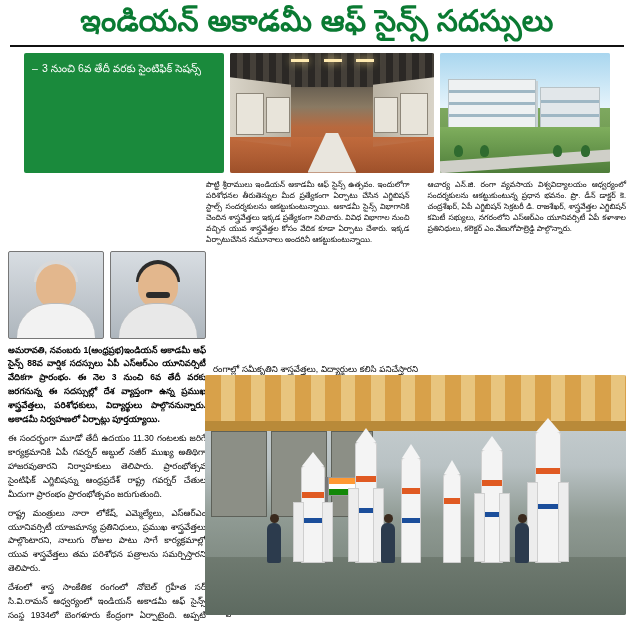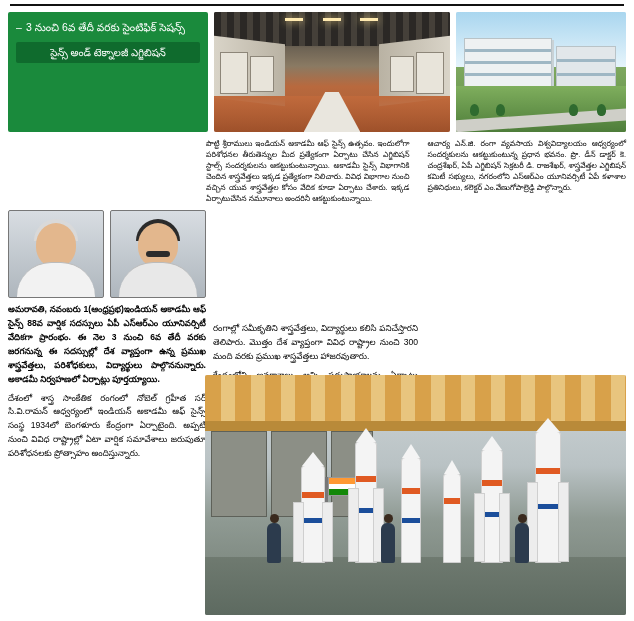--- a/index.html
+++ b/index.html
@@ -11,21 +11,21 @@
     text-align:center;font-size:20px;font-weight:bold;color:#111;
     padding-top:6px;letter-spacing:.5px;
   }
   .headline{
     text-align:center;font-size:30px;font-weight:bold;color:#0a7a32;
     padding:4px 6px 2px 6px;line-height:1.15;letter-spacing:.2px;
   }
   .rule{height:2px;background:#111;margin:4px 10px 6px 10px;}
 
   
-  .top-band{display:flex;gap:6px;padding:0 8px;}
+  .top-band{display:flex;gap:6px;padding:0 24px;}
   .green-box{
     width:200px;background:#1a8a3c;color:#fff;border-radius:2px;
     padding:8px 8px 6px 8px;box-sizing:border-box;
   }
   .green-box ul{margin:0;padding:0;list-style:none;}
   .green-box li{
     font-size:10.5px;line-height:1.45;margin-bottom:7px;position:relative;padding-left:10px;
   }
   .green-box li:before{content:"–";position:absolute;left:0;top:0;}
   .green-tag{
@@ -109,29 +109,29 @@
   .person{position:absolute;bottom:52px;width:14px;height:40px;background:#2c3b4d;border-radius:6px 6px 2px 2px;}
   .person .h{position:absolute;left:50%;top:-9px;width:9px;height:9px;margin-left:-4.5px;border-radius:50%;background:#3a2a1e;}
 
   .cap{font-size:7.6px;line-height:1.45;color:#000;text-align:justify;margin-top:3px;}
 </style>
 </head>
 <body>
 
 <div class="page">
 
+  <div class="headline">ఇండియన్ అకాడమీ ఆఫ్ సైన్స్ సదస్సులు</div>
   <div class="rule"></div>
 
   <div class="top-band">
 
     <div class="green-box">
       <ul>
         <li>3 నుంచి 6వ తేదీ వరకు సైంటిఫిక్ సెషన్స్</li>
       </ul>
-      <div class="green-tag">సైన్స్ అండ్ టెక్నాలజీ ఎగ్జిబిషన్</div>
     </div>
 
     <div class="photo hall">
       <div class="ceil"></div>
       <div class="lamp" style="left:46%"></div>
       <div class="lamp" style="left:30%"></div>
       <div class="lamp" style="left:62%"></div>
       <div class="wallL"></div>
         <div class="wallR"></div>
       <div class="panel" style="left:6px;top:40px;width:26px;height:40px"></div>
@@ -177,20 +177,22 @@
             <div class="body"></div>
         </div>
         <div class="pf p2">
           <div class="hair"></div>
             <div class="head"></div>
             <div class="mo"></div>
             <div class="body"></div>
         </div>
       </div>
       <p class="lead">అమరావతి, నవంబరు 1(ఆంధ్రప్రభ)ఇండియన్ అకాడమీ ఆఫ్ సైన్స్ 88వ వార్షిక సదస్సులు ఏపీ ఎస్ఆర్ఎం యూనివర్సిటీ వేదికగా ప్రారంభం. ఈ నెల 3 నుంచి 6వ తేదీ వరకు జరగనున్న ఈ సదస్సుల్లో దేశ వ్యాప్తంగా ఉన్న ప్రముఖ శాస్త్రవేత్తలు, పరిశోధకులు, విద్యార్థులు పాల్గొననున్నారు. అకాడమీ నిర్వహణలో ఏర్పాట్లు పూర్తయ్యాయి.</p>
+      <p>ఈ సందర్భంగా మూడో తేదీ ఉదయం 11.30 గంటలకు జరిగే కార్యక్రమానికి ఏపీ గవర్నర్ అబ్దుల్ నజీర్ ముఖ్య అతిథిగా హాజరవుతారని నిర్వాహకులు తెలిపారు. ప్రారంభోత్సవ సైంటిఫిక్ ఎగ్జిబిషన్ను ఆంధ్రప్రదేశ్ రాష్ట్ర గవర్నర్ చేతుల మీదుగా ప్రారంభం ప్రారంభోత్సవం జరుగుతుంది.</p>
+      <p>రాష్ట్ర మంత్రులు నారా లోకేష్, ఎమ్మెల్యేలు, ఎస్ఆర్ఎం యూనివర్సిటీ యాజమాన్య ప్రతినిధులు, ప్రముఖ శాస్త్రవేత్తలు పాల్గొంటారని, నాలుగు రోజుల పాటు సాగే కార్యక్రమాల్లో యువ శాస్త్రవేత్తలు తమ పరిశోధన పత్రాలను సమర్పిస్తారని తెలిపారు.</p>
       <p>దేశంలో శాస్త్ర సాంకేతిక రంగంలో నోబెల్ గ్రహీత సర్ సి.వి.రామన్ ఆధ్వర్యంలో ఇండియన్ అకాడమీ ఆఫ్ సైన్స్ సంస్థ 1934లో బెంగళూరు కేంద్రంగా ఏర్పాటైంది. అప్పటి నుంచి వివిధ రాష్ట్రాల్లో ఏటా వార్షిక సమావేశాలు జరుపుతూ పరిశోధనలకు ప్రోత్సాహం అందిస్తున్నారు.</p>
 
     </div>
 
     <div class="col c2">
       <div style="height:112px"></div>
       <p>రంగాల్లో సమీకృతిని శాస్త్రవేత్తలు, విద్యార్థులు కలిసి పనిచేస్తారని తెలిపారు. మొత్తం దేశ వ్యాప్తంగా వివిధ రాష్ట్రాల నుంచి 300 మంది వరకు ప్రముఖ శాస్త్రవేత్తలు హాజరవుతారు.</p>
       <p>కేంద్రంలోని అవకాశాలు అన్ని సదుపాయాలను ఏర్పాటు చేశారని, యువ పరిశోధకుల కోసం ప్రత్యేక సెషన్స్ నిర్వహిస్తారని వివరించారు.</p>
       <p>మరోవైపు వివిధ కమిటీలను ఏర్పాటు చేసి కార్యక్రమాల ఏర్పాట్లను పర్యవేక్షిస్తున్నారు.</p>
       <p><span class="lead">ప్రత్యేకంగా సైంటిఫిక్ ఎగ్జిబిషన్</span>

